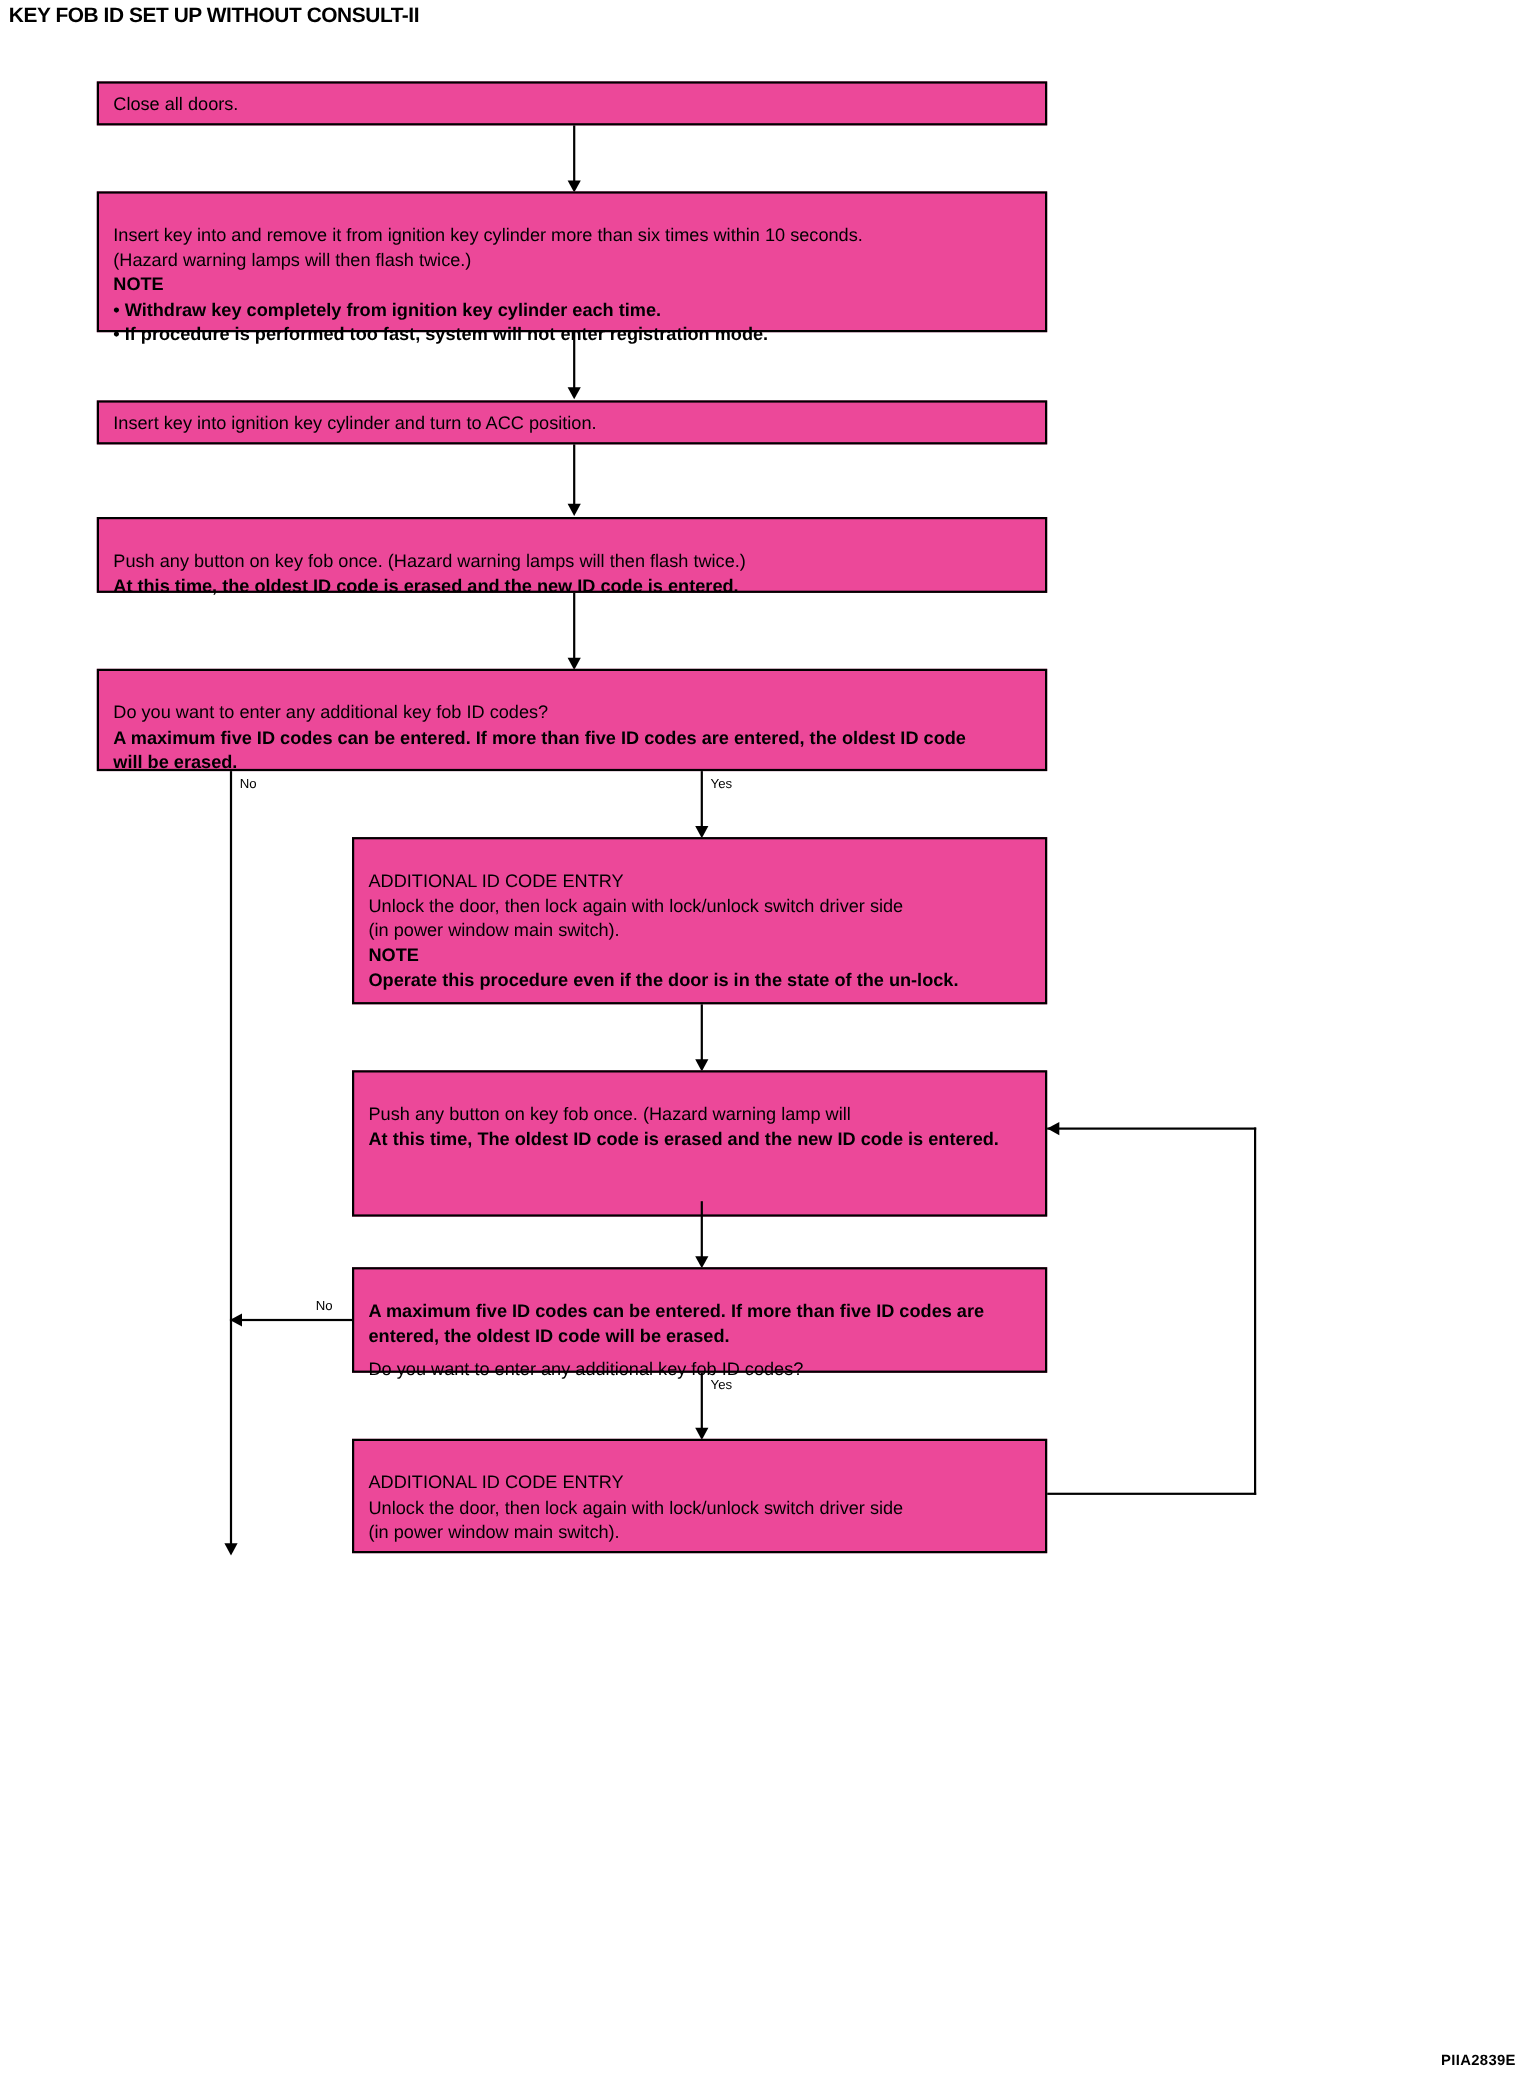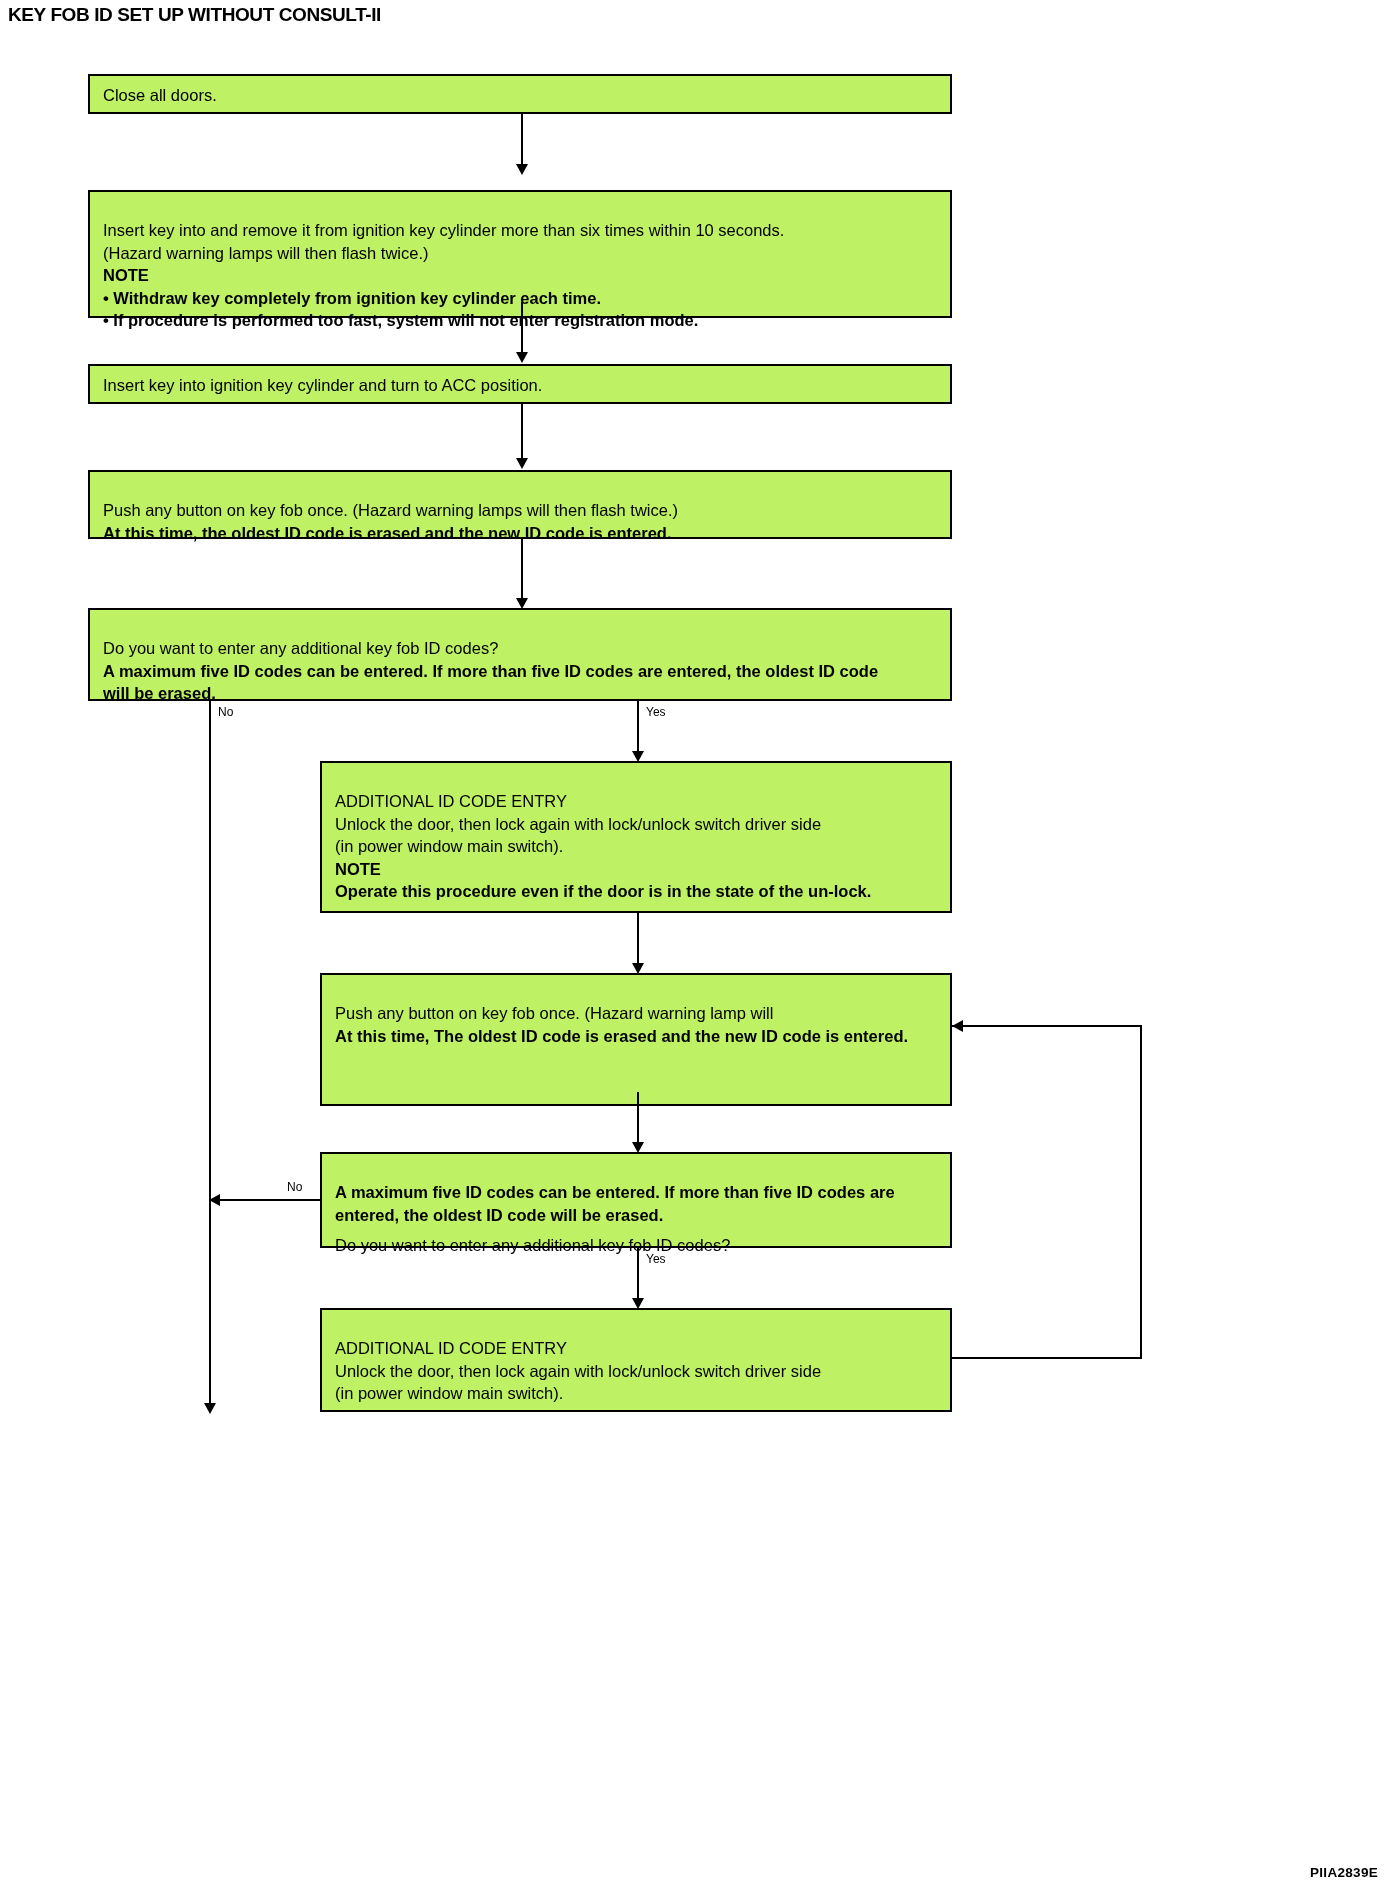--- a/index.html
+++ b/index.html
@@ -12,21 +12,21 @@
 
   .title{
     position:absolute;left:8px;top:4px;
     font-size:19px;font-weight:bold;letter-spacing:-0.4px;
     white-space:nowrap;
   }
 
   
   .box{
     position:absolute;box-sizing:border-box;
-    border:2.2px solid #000;background:#bef264;
+    border:2.2px solid #000;background:#ec4899;
     padding:27px 12px 10px 13px;
   }
   .box p{margin:0;font-size:16.5px;line-height:22.5px;white-space:nowrap;}
   .box p.wrap{white-space:normal;}
   .b{font-weight:bold;}
 
   
   .vline{position:absolute;width:2px;background:#000;}
   .hline{position:absolute;height:2px;background:#000;}
   .arrow-down{
@@ -54,21 +54,21 @@
 <div id="page">
 
   <div class="title">KEY FOB ID SET UP WITHOUT CONSULT-II</div>
 
   <div class="box" style="left:88px;top:74px;width:864px;height:40px;padding-top:8px;">
     <p>Close all doors.</p>
   </div>
   <div class="vline" style="left:521px;top:114px;height:58px;"></div>
   <div class="arrow-down" style="left:516px;top:164px;"></div>
 
-  <div class="box" style="left:88px;top:190px;width:864px;height:128px;">
+  <div class="box" style="left:88px;top:174px;width:864px;height:128px;">
     <p>Insert key into and remove it from ignition key cylinder more than six times within 10 seconds.</p>
     <p>(Hazard warning lamps will then flash twice.)</p>
     <p class="b">NOTE</p>
     <p class="b">• Withdraw key completely from ignition key cylinder each time.</p>
     <p class="b">• If procedure is performed too fast, system will not enter registration mode.</p>
   </div>
   <div class="vline" style="left:521px;top:302px;height:58px;"></div>
   <div class="arrow-down" style="left:516px;top:352px;"></div>
 
   <div class="box" style="left:88px;top:364px;width:864px;height:40px;padding-top:8px;">

